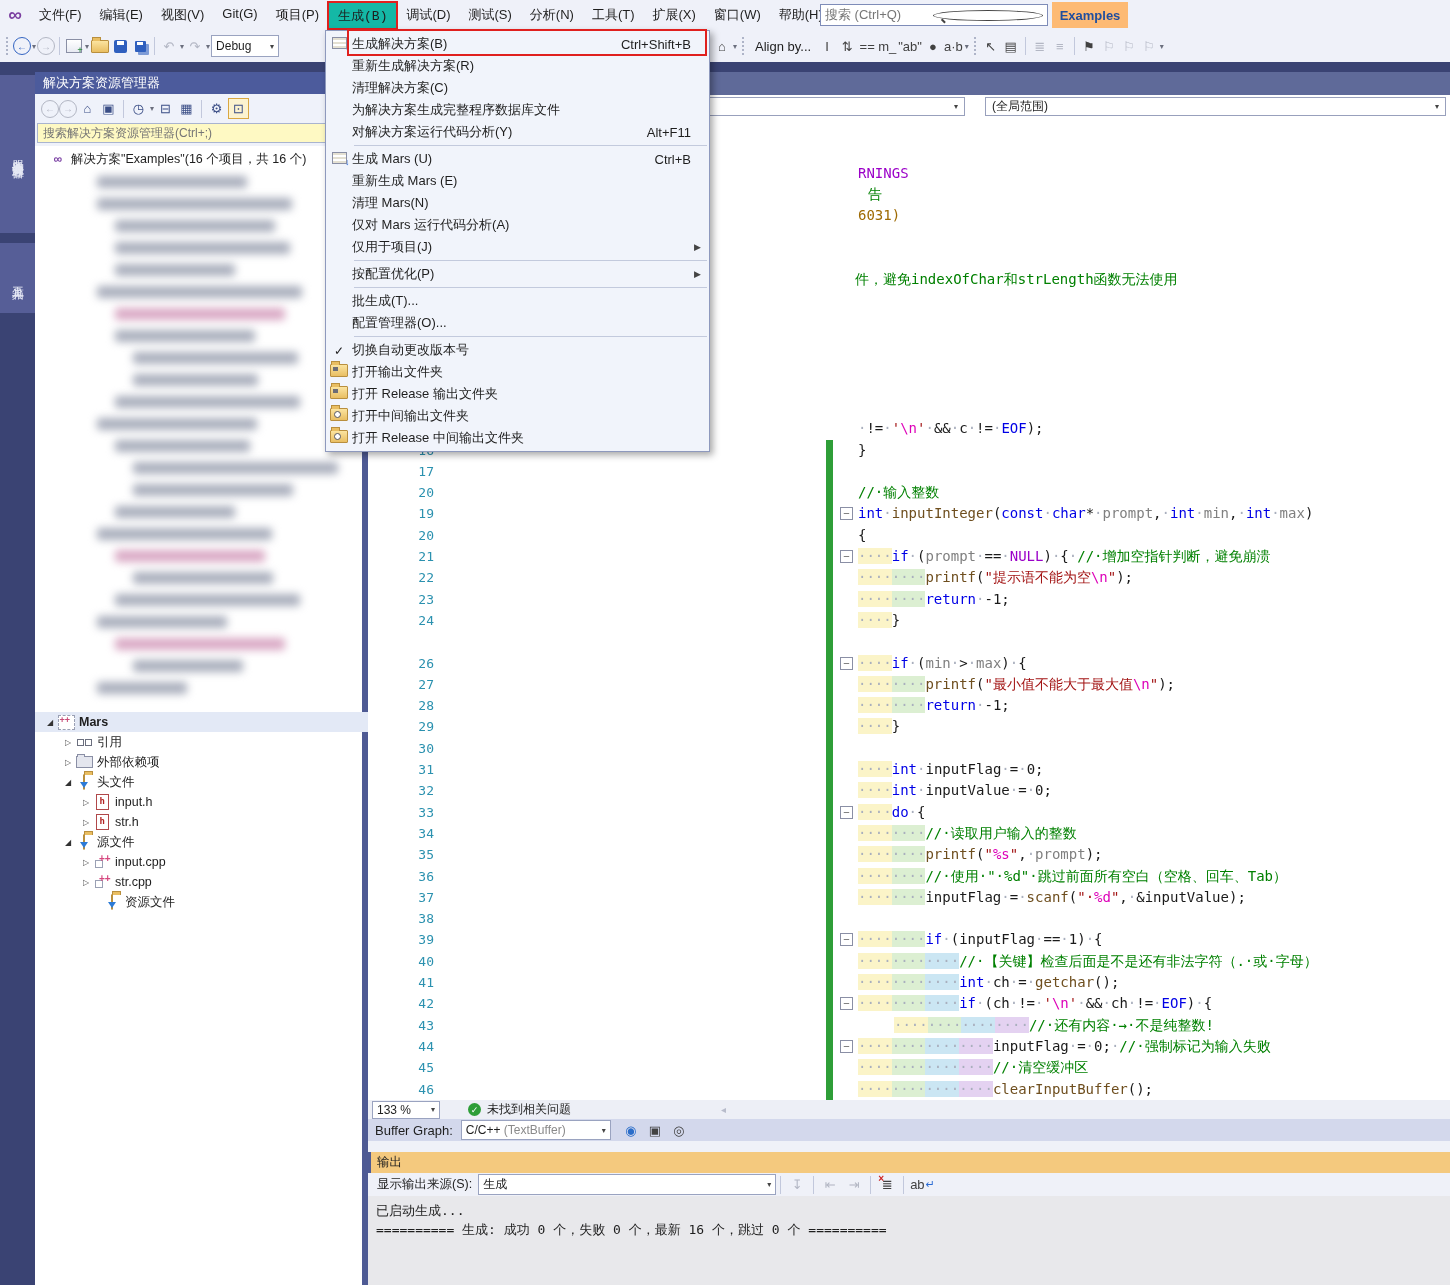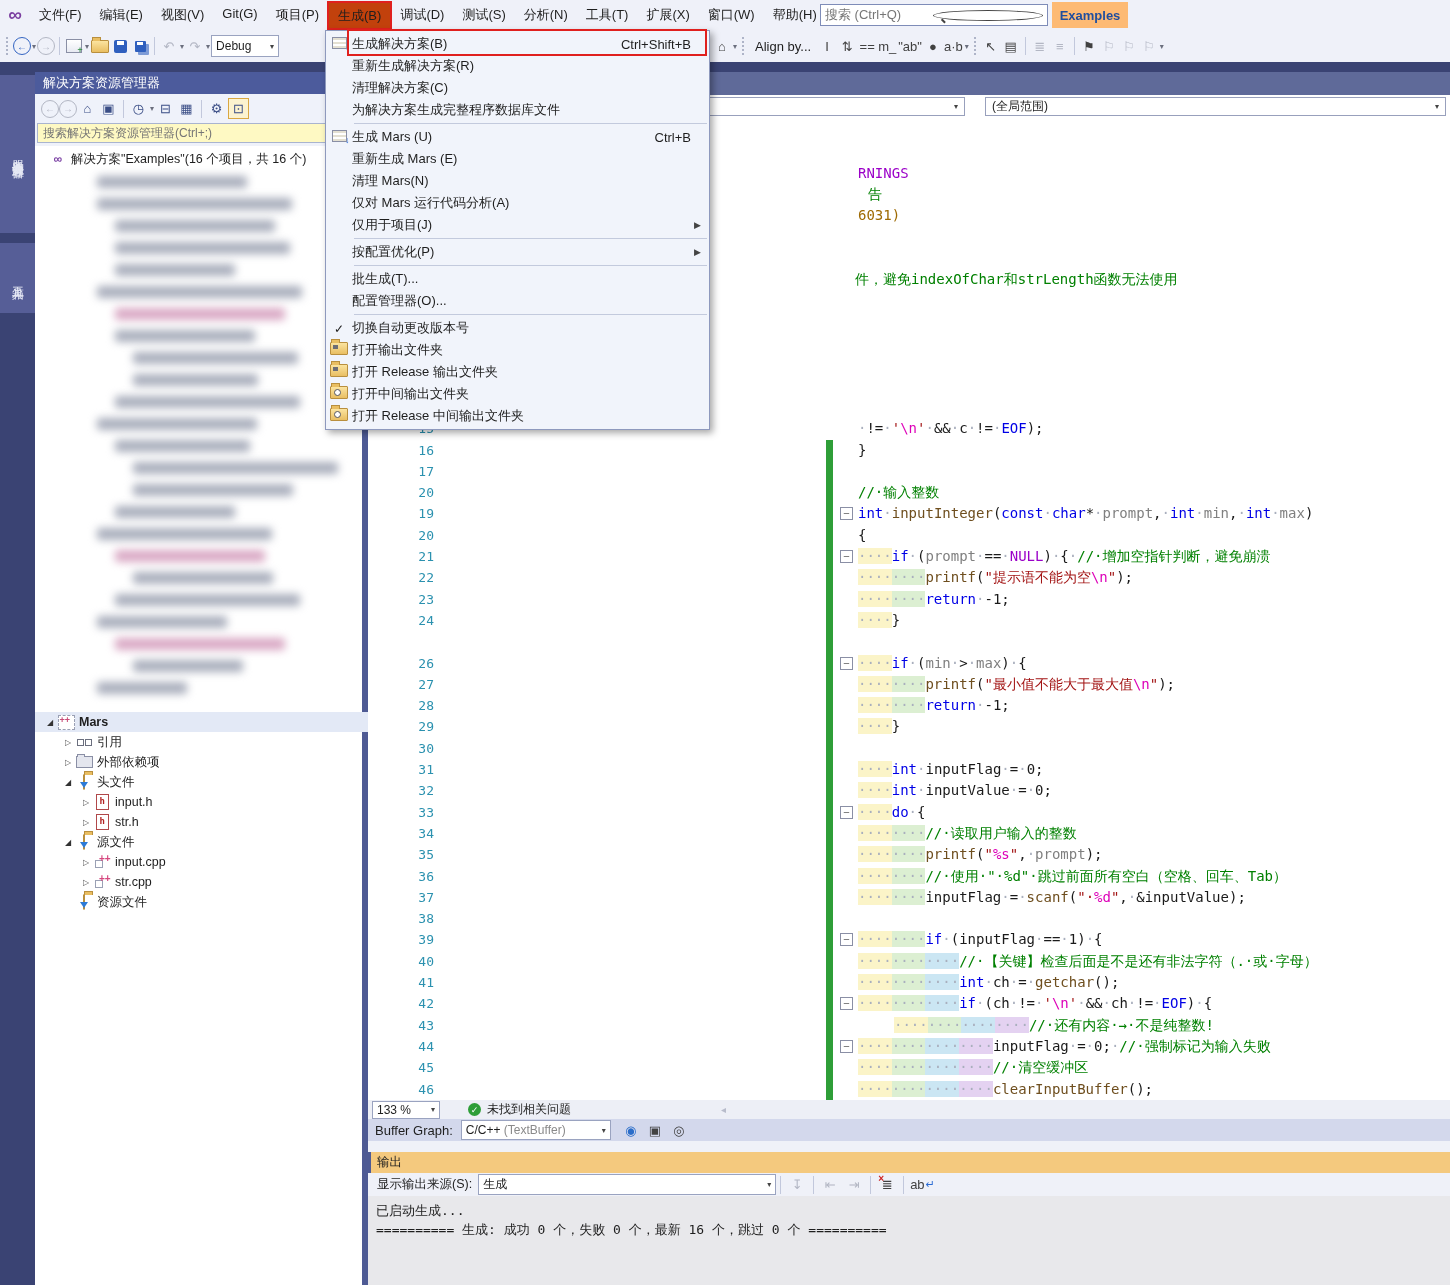--- a/index.html
+++ b/index.html
@@ -3,21 +3,21 @@
 <meta charset="utf-8">
 <style>
   html,body{margin:0;padding:0;}
   body{width:1450px;height:1285px;overflow:hidden;position:relative;
        font-family:"Liberation Sans",sans-serif;background:#EFF1F9;font-size:13px;color:#1E1E1E;}
   .abs{position:absolute;}
   
   #menubar{left:0;top:0;width:1450px;height:30px;background:#EFF1F9;display:flex;align-items:center;}
   #vslogo{width:30px;text-align:center;color:#7B3FA0;font-size:19px;font-weight:bold;}
   .mb-item{padding:4px 9px;cursor:default;}
-  .mb-item.open{background:#c2410c;border:1px solid #9BA7C7;border-bottom:none;}
+  .mb-item.open{background:#14b8a6;border:1px solid #9BA7C7;border-bottom:none;font-family:Liberation Mono, monospace;}
   .mb-annot{outline:2px solid #E0201E;outline-offset:-1px;}
   #qsearch{position:absolute;left:820px;top:4px;width:218px;height:20px;background:#fff;border:1px solid #7E8CB8;
            display:flex;align-items:center;padding:0 4px;color:#767676;}
   #qsearch span{flex:1;}
   .mag{width:9px;height:9px;border:1.6px solid #444;border-radius:50%;position:relative;display:inline-block;}
   .mag:after{content:"";position:absolute;width:5px;height:1.6px;background:#444;transform:rotate(45deg);left:7px;top:9px;}
   #wintab{position:absolute;left:1052px;top:2px;width:76px;height:26px;background:#fdba74;color:#1F4E9E;
           font-weight:bold;display:flex;align-items:center;justify-content:center;}
   
   #toolbar{left:0;top:30px;width:1450px;height:32px;background:#EFF1F9;display:flex;align-items:center;}
@@ -357,21 +357,21 @@
       </span>
       <span class="tlab">input.cpp</span>
     </div>
     <div class="trow" style="top: 726px; padding-left: 44px;">
       <span class="exp">▷</span>
       <span class="tico">
         <span class="ti-cpp"></span>
       </span>
       <span class="tlab">str.cpp</span>
     </div>
-    <div class="trow" style="top: 746px; padding-left: 26px;">
+    <div class="trow" style="top: 746px; padding-left: 26px; margin-left: 28px;">
       <span class="exp"></span>
       <span class="tico">
         <span class="ti-fold"><span class="fold-y"></span><span class="funnel"></span></span>
       </span>
       <span class="tlab">资源文件</span>
     </div>
   </div>
 
 <div id="tabstrip" class="abs"></div>
 <div id="navbar" class="abs">
@@ -617,20 +617,25 @@
       <span class="mlab">重新生成解决方案(R)</span>
     </div>
     <div class="mi">
       <span class="mic"></span>
       <span class="mlab">清理解决方案(C)</span>
     </div>
     <div class="mi">
       <span class="mic"></span>
       <span class="mlab">为解决方案生成完整程序数据库文件</span>
     </div>
+    <div class="mi">
+      <span class="mic"></span>
+      <span class="mlab">对解决方案运行代码分析(Y)</span>
+      <span class="msc">Alt+F11</span>
+    </div>
     <div class="msep">
       <div></div>
     </div>
     <div class="mi">
       <span class="mic"><span class="ic-build"></span></span>
       <span class="mlab">生成 Mars (U)</span>
       <span class="msc">Ctrl+B</span>
     </div>
     <div class="mi">
       <span class="mic"></span>

